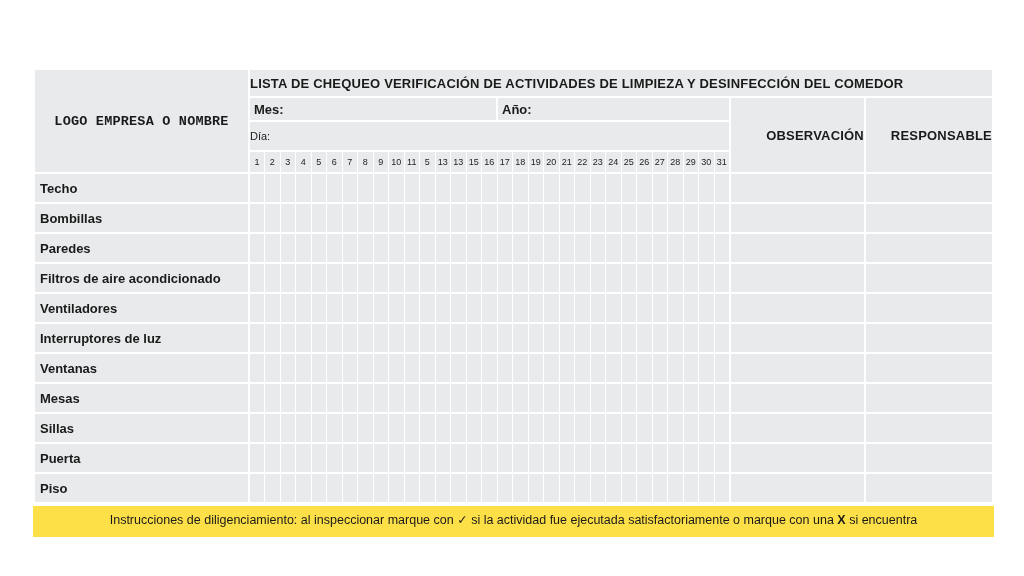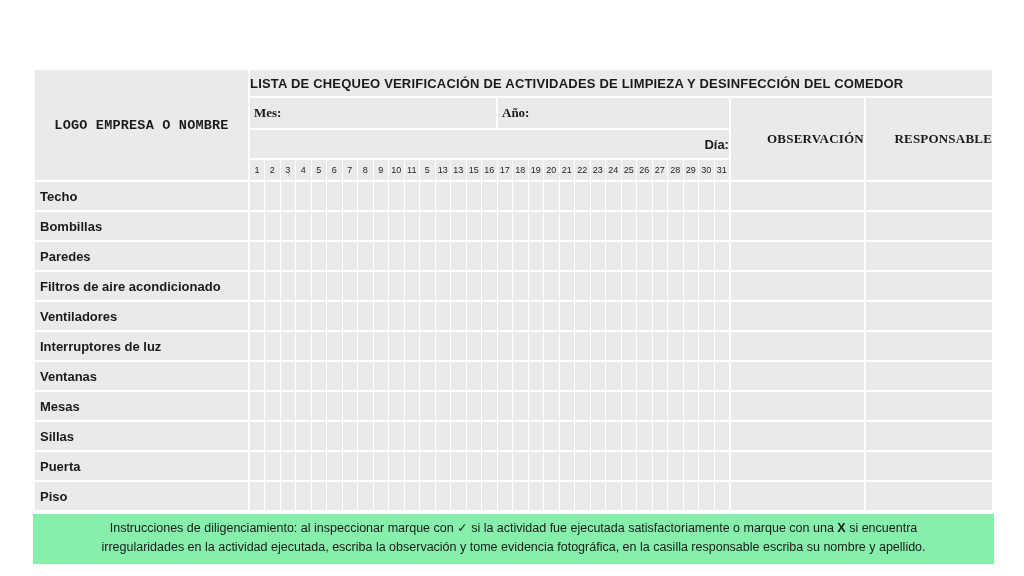--- a/index.html
+++ b/index.html
@@ -9,41 +9,41 @@
   .sheet { position: absolute; left: 33px; top: 68px; width: 961px; }
 
   table { width: 961px; border-collapse: collapse; table-layout: fixed; }
   td { background: #e8eaeb; border: 2px solid #ffffff; overflow: hidden; }
 
   col.label { width: 215px; }
   col.obs   { width: 135px; }
   col.resp  { width: 128px; }
 
   tr.title-row  { height: 28px; }
-  tr.mes-row    { height: 32px; font-family: Liberation Serif, serif; }
+  tr.mes-row    { height: 24px; }
   tr.dia-row    { height: 30px; }
   tr.daynum-row { height: 22px; }
   tr.activity-row { height: 30px; }
 
   .logo-cell { text-align: center; vertical-align: middle; font-weight: bold;
     font-size: 13.5px; letter-spacing: .2px; padding: 0 6px; font-family: Liberation Mono, monospace; }
   .title-cell { text-align: left; vertical-align: middle; font-weight: bold;
     font-size: 13px; letter-spacing: .2px; white-space: nowrap; }
   .mes-cell, .ano-cell { vertical-align: middle; font-weight: bold; font-size: 13px;
     padding-left: 4px; text-align: left; }
-  .dia-cell { vertical-align: middle; font-weight: bold; font-size: 13px; text-align: right; }
+  .dia-cell { vertical-align: middle; font-weight: normal; font-size: 11px; text-align: left; }
   .obs-header, .resp-header { vertical-align: middle; font-weight: bold; font-size: 13px;
     text-align: right; letter-spacing: .2px; }
   .day-num { font-size: 9px; color: #222; text-align: center; vertical-align: middle;
     border-width: 2px 1px; padding: 0; }
   .check-cell { border-width: 2px 1px; }
   .row-label { font-weight: bold; font-size: 13px; vertical-align: middle;
     text-align: left; padding-left: 5px; white-space: nowrap; }
 
-  .footer { background: #86efac; margin-top: 2px; padding: 5px 0 7px 0; text-align: center; }
+  .footer { background: #fde047; margin-top: 2px; padding: 5px 0 7px 0; text-align: center; }
   .f-line { font-size: 12.5px; line-height: 19px; white-space: nowrap; color: #1a1a1a; }
   .check { font-weight: bold; }
   .xmark { font-weight: bold; }
 </style>
 </head>
 <body>
 
 <div class="sheet">
   <table>
     <colgroup>
@@ -535,15 +535,14 @@
   </table>
 
   <div class="footer">
     <div class="f-line">
       <span>Instrucciones de diligenciamiento: al inspeccionar marque con</span>
       <span class="check">✓</span>
       <span>si la actividad fue ejecutada satisfactoriamente o marque con una</span>
       <span class="xmark">X</span>
       <span>si encuentra</span>
     </div>
-    <div class="f-line">irregularidades en la actividad ejecutada, escriba la observación y tome evidencia fotográfica, en la casilla responsable escriba su nombre y apellido.</div>
   </div>
 </div>
 
 </body></html>

